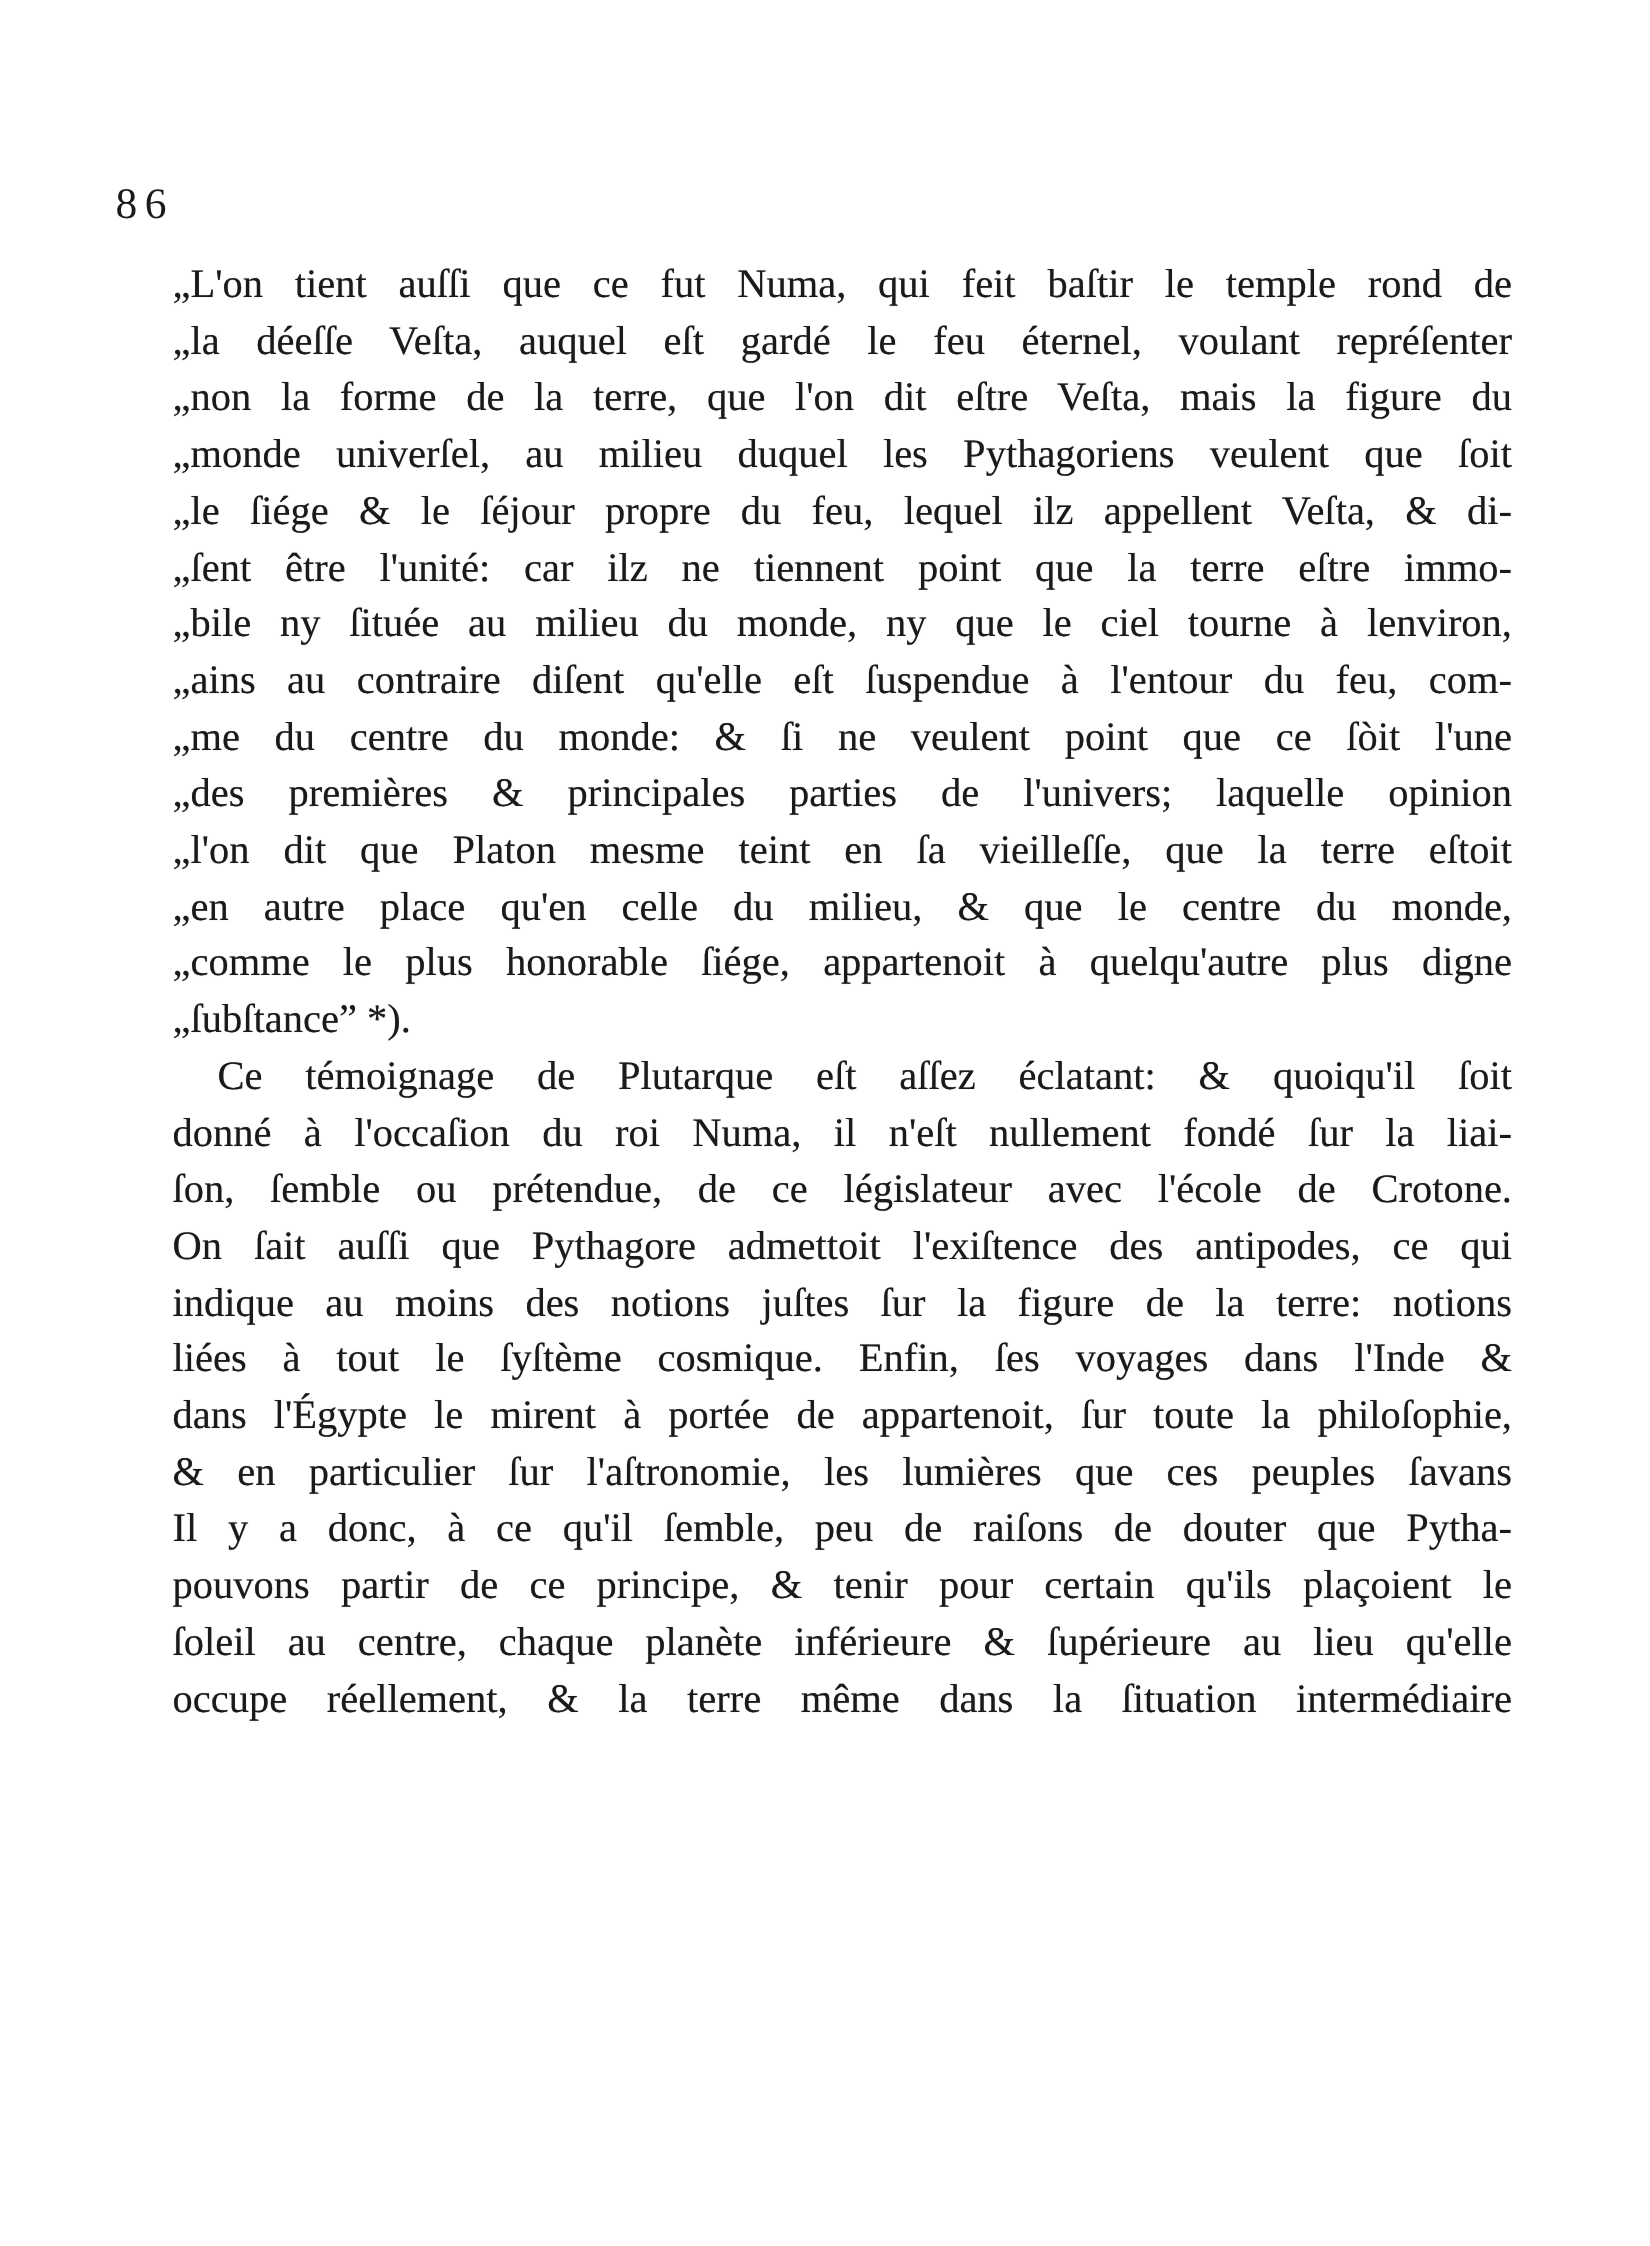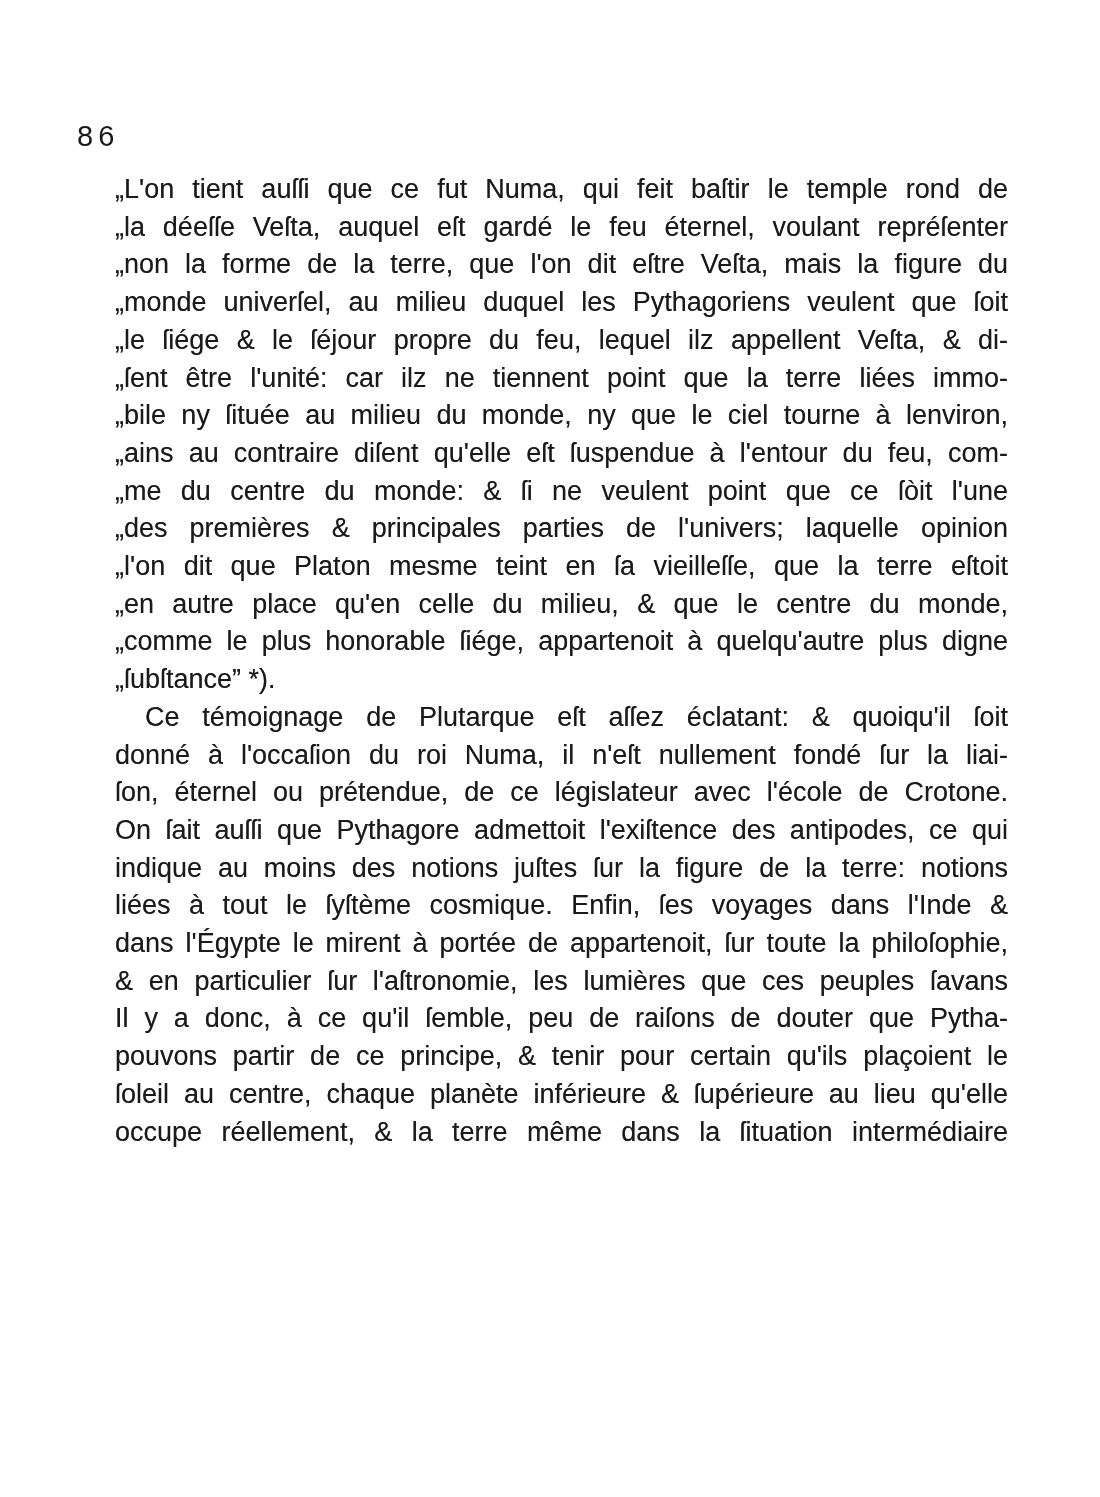--- a/index.html
+++ b/index.html
@@ -5,21 +5,21 @@
   html, body {
     margin: 0;
     padding: 0;
     background: #ffffff;
   }
   .page {
     position: relative;
     width: 1100px;
     height: 1280px;
     background: #ffffff;
-    font-family: Liberation Sans, sans-serif;
+    font-family: Liberation Serif, serif;
     color: #1a1a1a;
     overflow: hidden;
   }
   .header {
     position: absolute;
     left: 75px;
     top: 116px;
     width: 933px;
     height: 44px;
   }
@@ -91,33 +91,33 @@
   <div class="header">
     <span class="pagenum">86</span>
   </div>
 
   <div class="textblock">
     <div class="line">„L'on tient auſſi que ce fut Numa, qui feit baſtir le temple rond de</div>
     <div class="line">„la déeſſe Veſta, auquel eſt gardé le feu éternel, voulant repréſenter</div>
     <div class="line">„non la forme de la terre, que l'on dit eſtre Veſta, mais la figure du</div>
     <div class="line">„monde univerſel, au milieu duquel les Pythagoriens veulent que ſoit</div>
     <div class="line">„le ſiége &amp; le ſéjour propre du feu, lequel ilz appellent Veſta, &amp; di-</div>
-    <div class="line">„ſent être l'unité: car ilz ne tiennent point que la terre liées immo-</div>
+    <div class="line">„ſent être l'unité: car ilz ne tiennent point que la terre eſtre immo-</div>
     <div class="line">„bile ny ſituée au milieu du monde, ny que le ciel tourne à lenviron,</div>
     <div class="line">„ains au contraire diſent qu'elle eſt ſuspendue à l'entour du feu, com-</div>
     <div class="line">„me du centre du monde: &amp; ſi ne veulent point que ce ſòit l'une</div>
     <div class="line">„des premières &amp; principales parties de l'univers; laquelle opinion</div>
     <div class="line">„l'on dit que Platon mesme teint en ſa vieilleſſe, que la terre eſtoit</div>
     <div class="line">„en autre place qu'en celle du milieu, &amp; que le centre du monde,</div>
     <div class="line">„comme le plus honorable ſiége, appartenoit à quelqu'autre plus digne</div>
     <div class="line endpara">„ſubſtance” *).</div>
 
     <div class="line indent">Ce témoignage de Plutarque eſt aſſez éclatant: &amp; quoiqu'il ſoit</div>
     <div class="line">donné à l'occaſion du roi Numa, il n'eſt nullement fondé ſur la liai-</div>
-    <div class="line">ſon, éternel ou prétendue, de ce législateur avec l'école de Crotone.</div>
+    <div class="line">ſon, ſemble ou prétendue, de ce législateur avec l'école de Crotone.</div>
     <div class="line">On ſait auſſi que Pythagore admettoit l'exiſtence des antipodes, ce qui</div>
     <div class="line">indique au moins des notions juſtes ſur la figure de la terre: notions</div>
     <div class="line">liées à tout le ſyſtème cosmique. Enfin, ſes voyages dans l'Inde &amp;</div>
     <div class="line">dans l'Égypte le mirent à portée de appartenoit, ſur toute la philoſophie,</div>
     <div class="line">&amp; en particulier ſur l'aſtronomie, les lumières que ces peuples ſavans</div>
     <div class="line">Il y a donc, à ce qu'il ſemble, peu de raiſons de douter que Pytha-</div>
     <div class="line">pouvons partir de ce principe, &amp; tenir pour certain qu'ils plaçoient le</div>
     <div class="line">ſoleil au centre, chaque planète inférieure &amp; ſupérieure au lieu qu'elle</div>
     <div class="line">occupe réellement, &amp; la terre même dans la ſituation intermédiaire</div>
 

